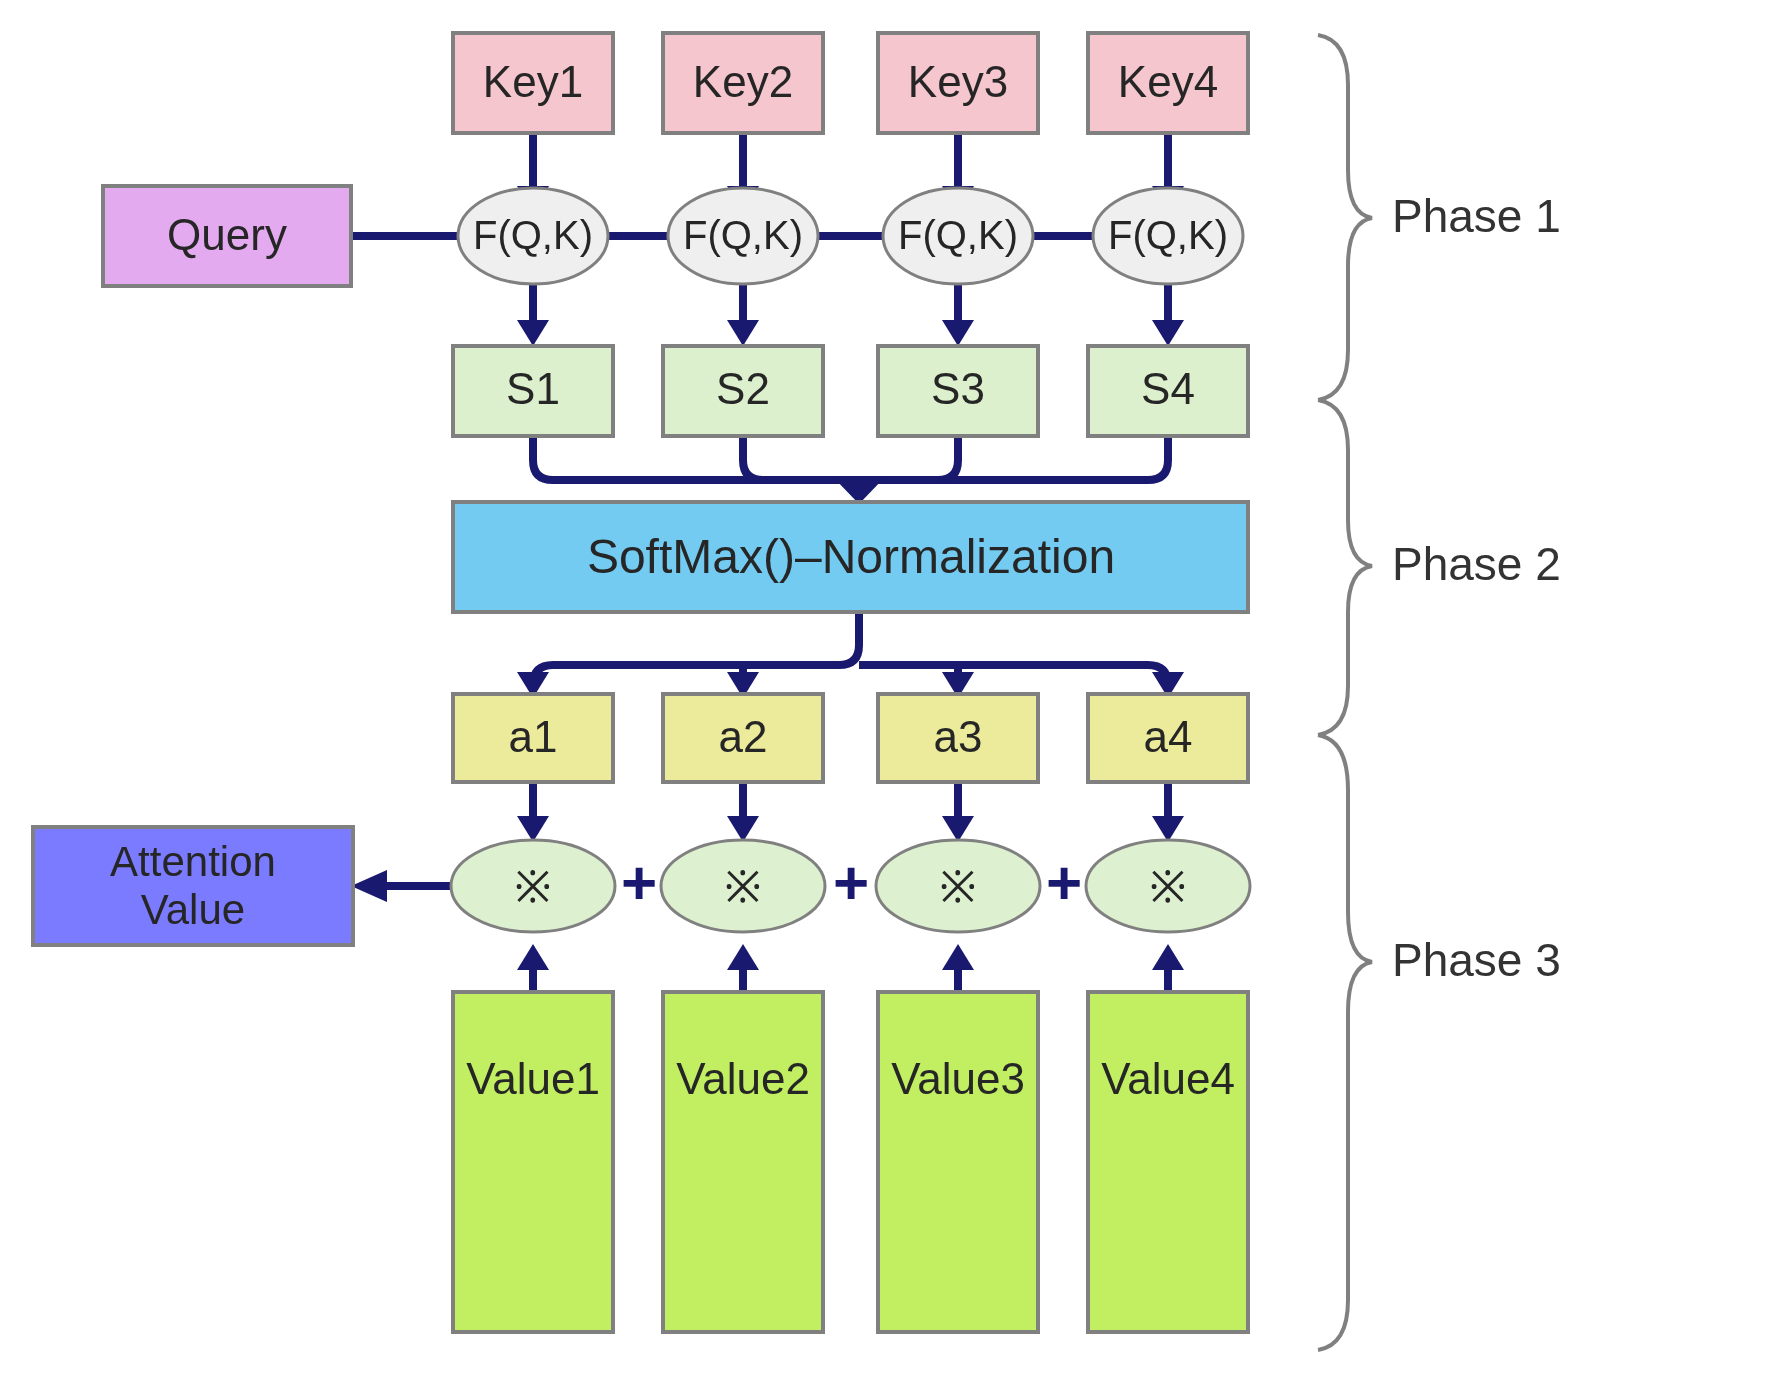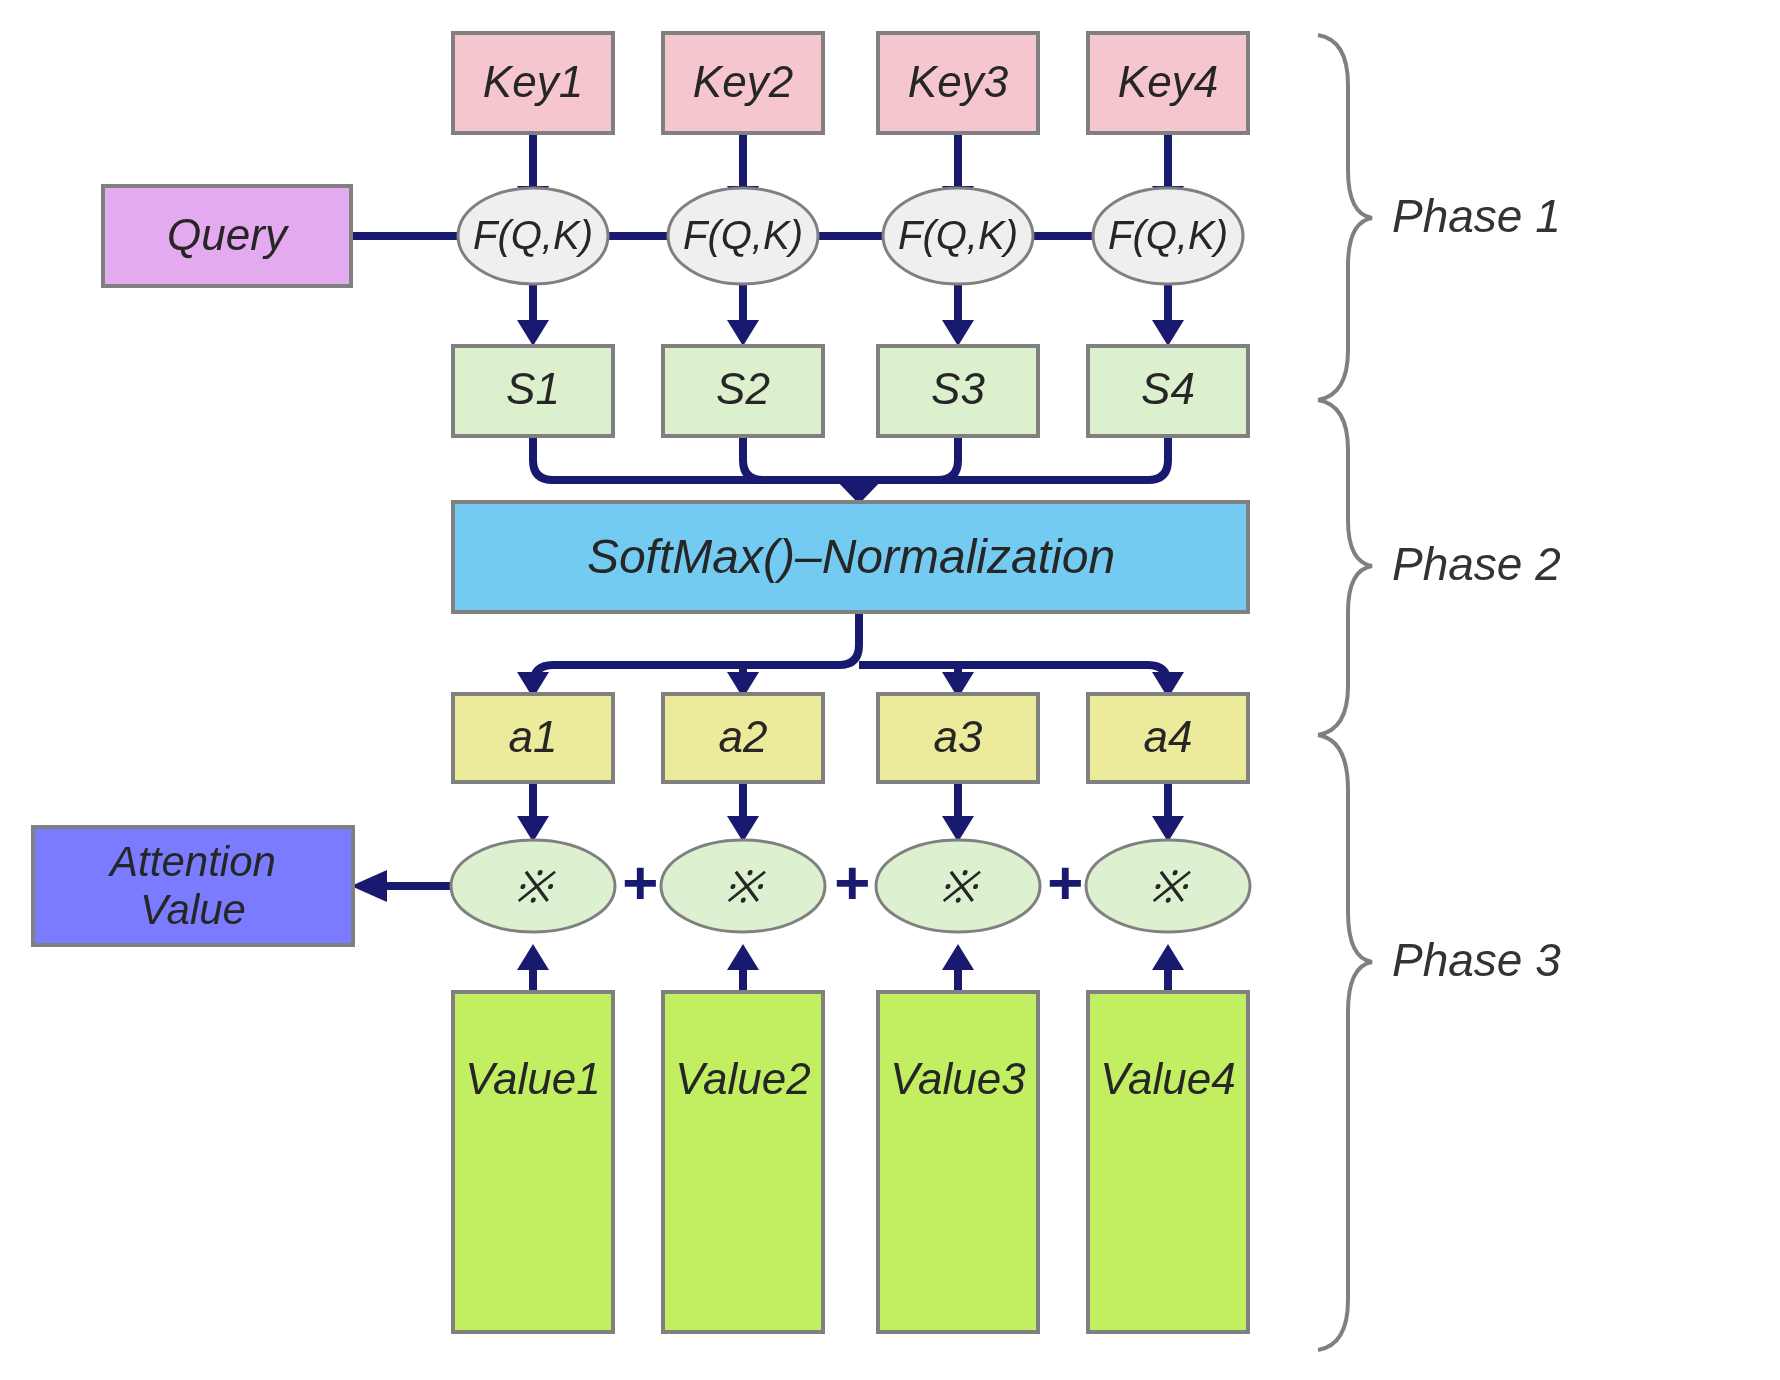--- a/index.html
+++ b/index.html
@@ -1,17 +1,17 @@
 <!DOCTYPE html>
 <html><head>
 <meta charset="utf-8">
 <style>
   html,body{margin:0;padding:0;background:#ffffff;}
   body{width:1780px;height:1380px;font-family:"Liberation Sans",sans-serif;overflow:hidden;}
-  #diagram-root{position:relative;width:1780px;height:1120px;font-style:italic;}
+  #diagram-root{position:relative;width:1780px;height:1120px;}
   svg#attention-svg{display:block;width:1780px;height:1380px;}
   .node-label{font-family:"Liberation Sans",sans-serif;fill:#262626;text-anchor:middle;dominant-baseline:middle;}
   .box-shape{stroke:#808080;stroke-width:4;}
   .ellipse-shape{stroke:#808080;stroke-width:3;}
   .flow-line{fill:none;stroke:#191970;stroke-width:8;stroke-linecap:butt;}
   .arrow-head{fill:#191970;}
   .brace-path{fill:none;stroke:#808080;stroke-width:4;}
   .plus-sign{fill:#191970;}
   .phase-label{font-family:"Liberation Sans",sans-serif;fill:#333333;font-size:46px;dominant-baseline:middle;}
 </style>

